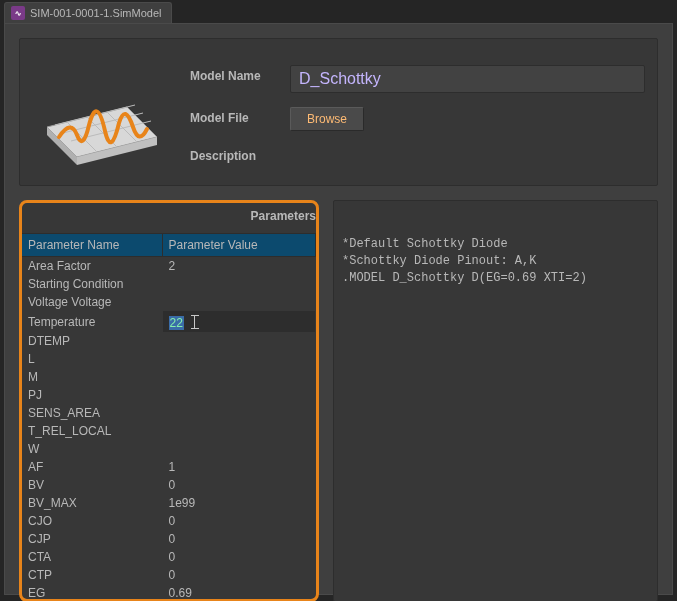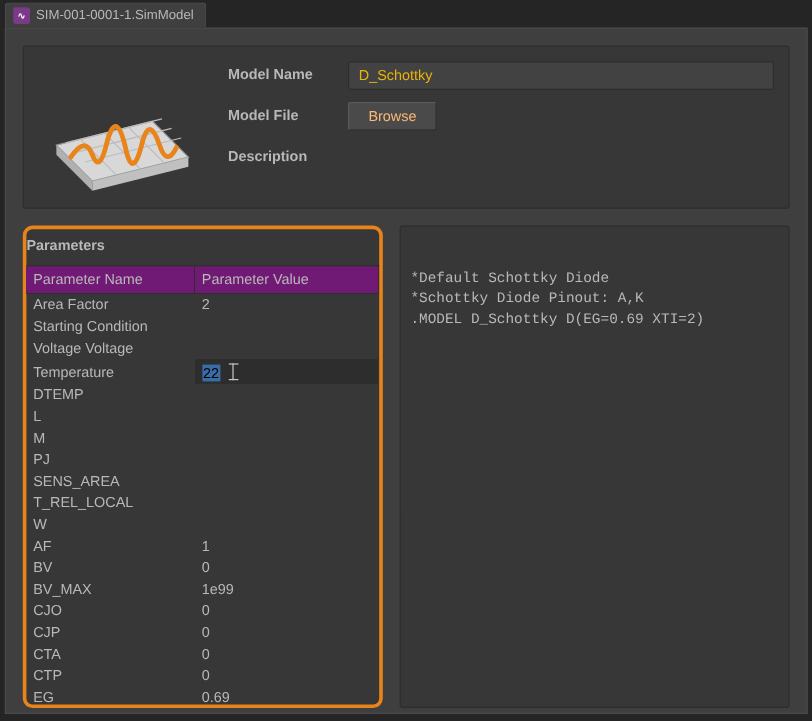--- a/index.html
+++ b/index.html
@@ -55,38 +55,39 @@
       flex-shrink: 0;
       display: flex; align-items: center; justify-content: center;
     }
     .form-fields {
       flex: 1;
     }
     .form-row {
       display: flex;
       align-items: flex-start;
       margin-bottom: 10px;
+      margin-top: 14px;
     }
     .form-label {
       width: 100px;
       font-weight: bold;
       padding-top: 4px;
     }
     .form-control {
       flex: 1;
     }
     input.text-input, textarea.text-input {
       width: 100%;
       background: #424242;
       border: 1px solid #2d2d2d;
       border-radius: 2px;
-      color: #eab308;
+      color: #c4b5fd;
       padding: 4px 8px;
       font-family: inherit;
-      font-size: 12px;
+      font-size: 16px;
       resize: none;
     }
     textarea.text-input { height: 52px; }
     .btn {
       background: #4a4a4a;
       border: 1px solid #5a5a5a;
       border-bottom-color: #2a2a2a;
       border-right-color: #2a2a2a;
       color: #fdba74;
       padding: 4px 16px;
@@ -107,60 +108,60 @@
       display: flex;
       flex-direction: column;
     }
     .panel-left {
       width: 300px;
       border: 3px solid #e8841a;
       border-radius: 8px;
     }
     .panel-right { flex: 1; }
     .panel-title {
-      text-align: left;
+      text-align: right;
       font-weight: bold;
       padding: 6px 0 10px 0;
     }
     .param-table-wrap {
       flex: 1;
       overflow-y: auto;
       position: relative;
       border-top: 1px solid #2d2d2d;
     }
     .param-table-wrap::-webkit-scrollbar { width: 8px; }
     .param-table-wrap::-webkit-scrollbar-track { background: #333; }
     .param-table-wrap::-webkit-scrollbar-thumb { background: #555; border-radius: 4px; }
     .param-table {
       width: 100%;
       border-collapse: collapse;
     }
     .param-table th {
       text-align: left;
       padding: 4px 6px;
       font-weight: normal;
-      background: #701a75;
+      background: #0c4a6e;
       border-bottom: 1px solid #2d2d2d;
       border-right: 1px solid #2d2d2d;
       position: sticky;
       top: 0;
     }
     .param-table td {
       padding: 2px 6px;
       height: 18px;
       border-right: 1px solid transparent;
     }
     .param-table td:first-child { width: 140px; }
     .editing-cell {
       background: #2d2d2d !important;
       position: relative;
     }
     .edit-highlight {
       background: #3a6da8;
-      color: #000000;
+      color: #86efac;
       padding: 0 1px;
     }
     .text-cursor {
       display: inline-block;
       width: 10px; height: 14px;
       position: relative;
       top: 2px;
       margin-left: 6px;
     }
     .text-cursor::before {

